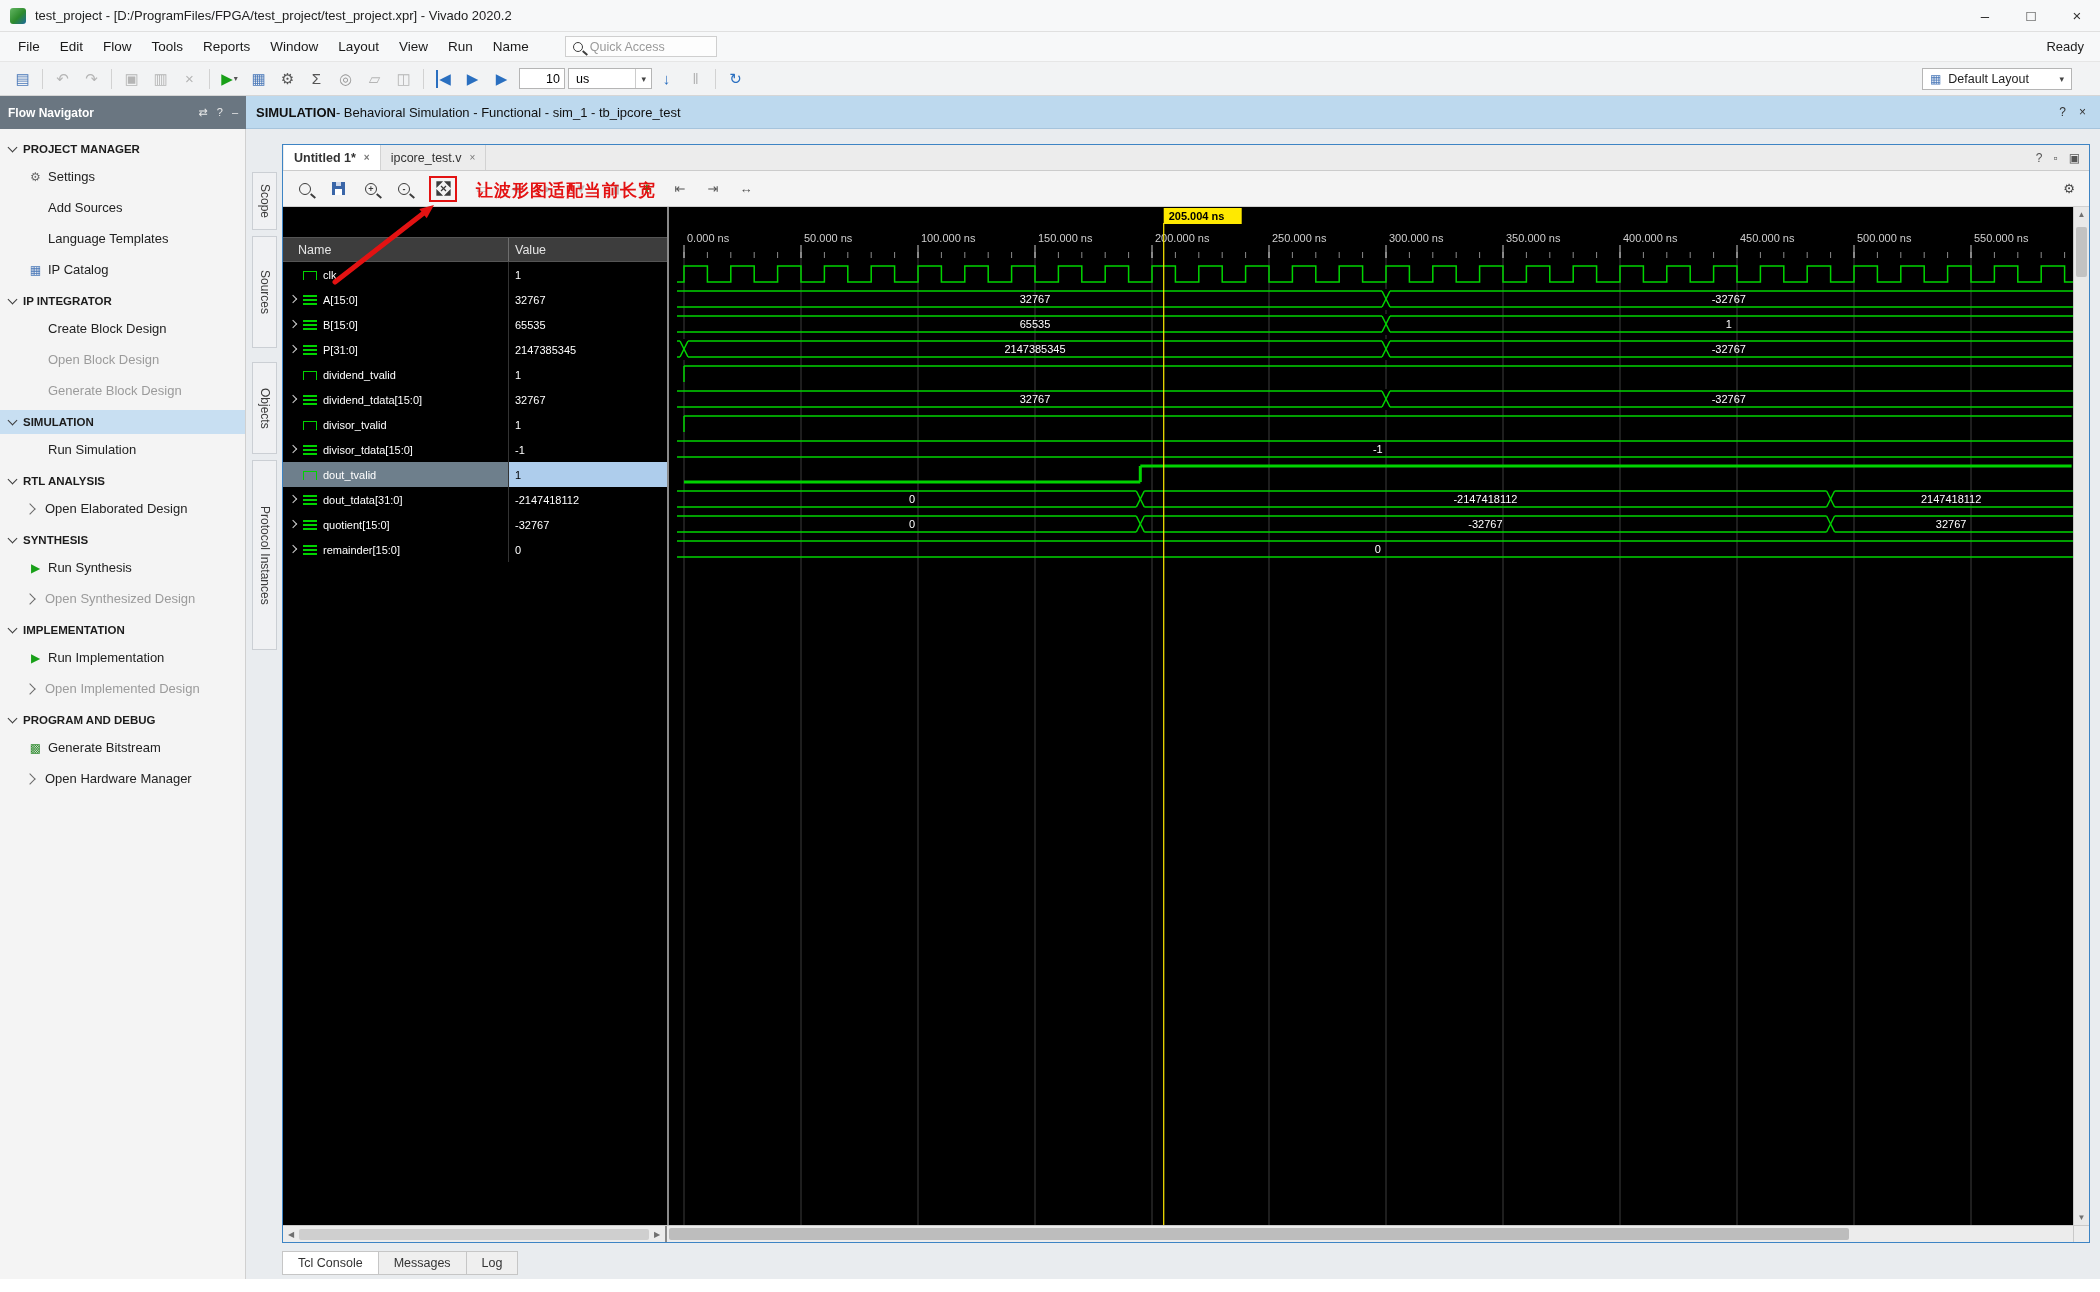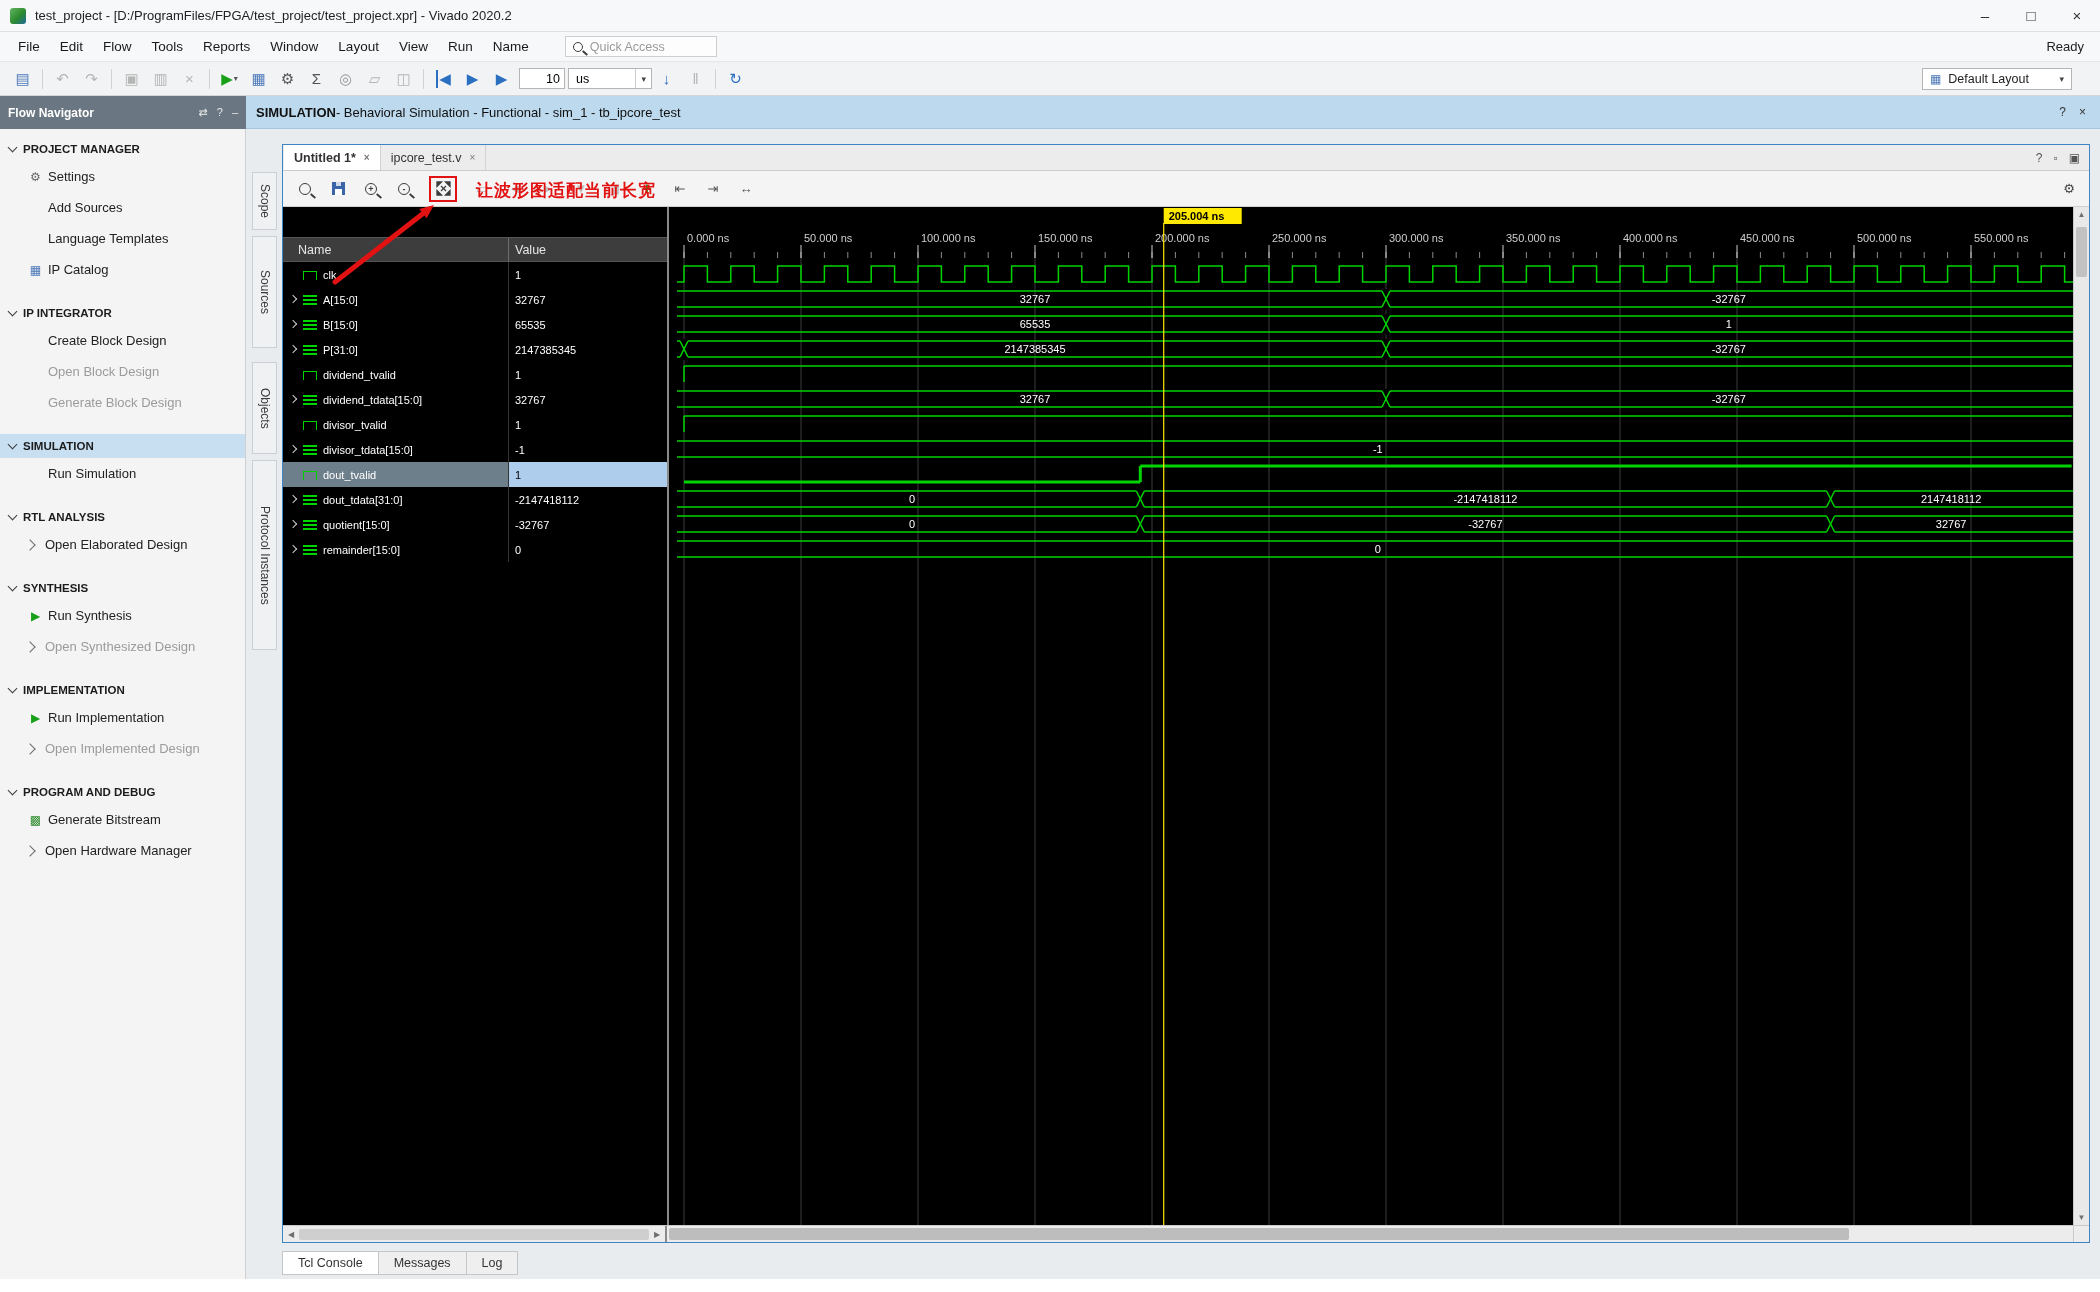--- a/index.html
+++ b/index.html
@@ -39,21 +39,21 @@
   .bannerrow{height:33px;display:flex}
   .flownav-head{width:246px;background:#6a7681;color:#fff;display:flex;align-items:center;padding:0 8px;font-size:12px;font-weight:bold;flex:0 0 246px}
   .fn-icons{margin-left:auto;display:flex;gap:9px;font-size:11px;color:#e8e8e8;font-weight:normal}
   .sim-banner{flex:1;background:#bdd9ee;border-bottom:1px solid #a6c4dc;display:flex;align-items:center;padding-left:10px;font-size:13px;color:#101010}
   .sb-heading{font-weight:bold}
   .sb-icons{margin-left:auto;margin-right:14px;display:flex;gap:13px;color:#333;font-size:12px}
 
   
   .main{display:flex;height:1150px}
   .flownav{width:246px;flex:0 0 246px;background:#f4f4f4;border-right:1px solid #d0d0d0;padding-top:8px;overflow:hidden}
-  .nav-sec{height:24px;display:flex;align-items:center;gap:7px;padding-left:9px;font-size:11.5px;font-weight:bold;color:#1c1c1c;margin-top:16px}
+  .nav-sec{height:24px;display:flex;align-items:center;gap:7px;padding-left:9px;font-size:11.5px;font-weight:bold;color:#1c1c1c;margin-top:4px}
   .nav-sec:first-child{margin-top:0}
   .nav-sec.selected{background:#c8dff2}
   .cv-down{width:7px;height:7px;border-right:1.6px solid #3c3c3c;border-bottom:1.6px solid #3c3c3c;transform:rotate(45deg);margin-top:-3px;flex:0 0 7px}
   .nav-item{height:31px;display:flex;align-items:center;gap:5px;padding-left:28px;font-size:13px;color:#222}
   .nav-item.has-chev{padding-left:26px}
   .nav-item.disabled{color:#9b9b9b}
   .nav-icon{width:15px;flex:0 0 15px;display:flex;justify-content:center;font-size:12px;font-family:"DejaVu Sans",sans-serif}
   .cv-right{width:8px;height:8px;border-right:1.6px solid #6a6a6a;border-bottom:1.6px solid #6a6a6a;transform:rotate(-45deg);flex:0 0 8px;margin-right:6px;display:none}
   .has-chev .cv-right{display:block}
 

